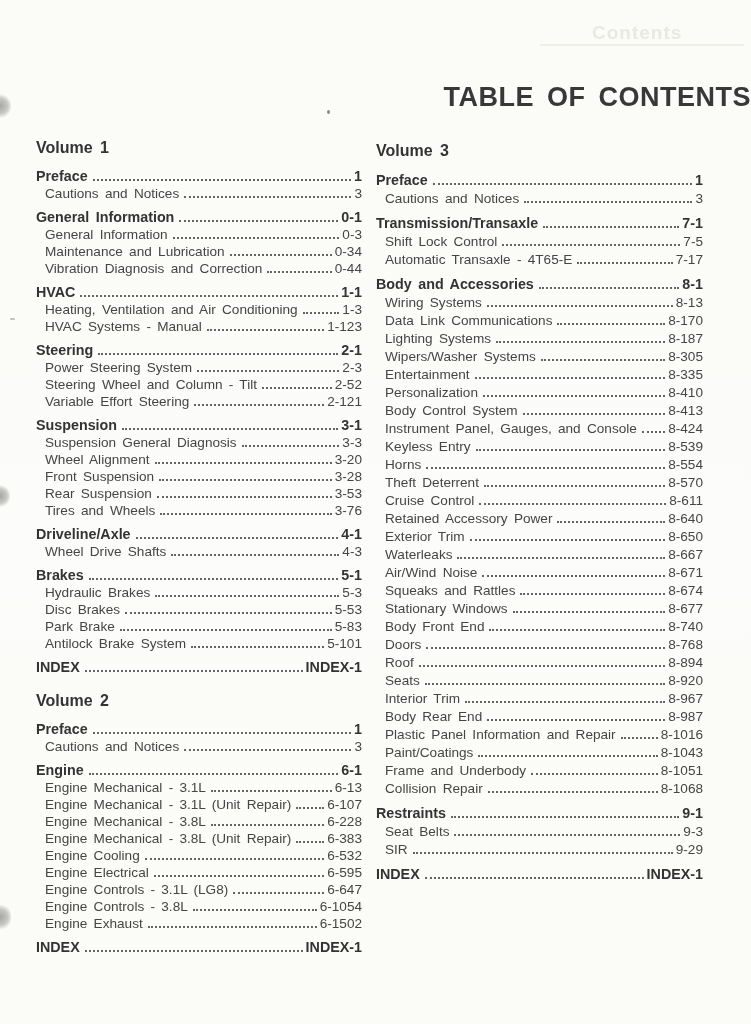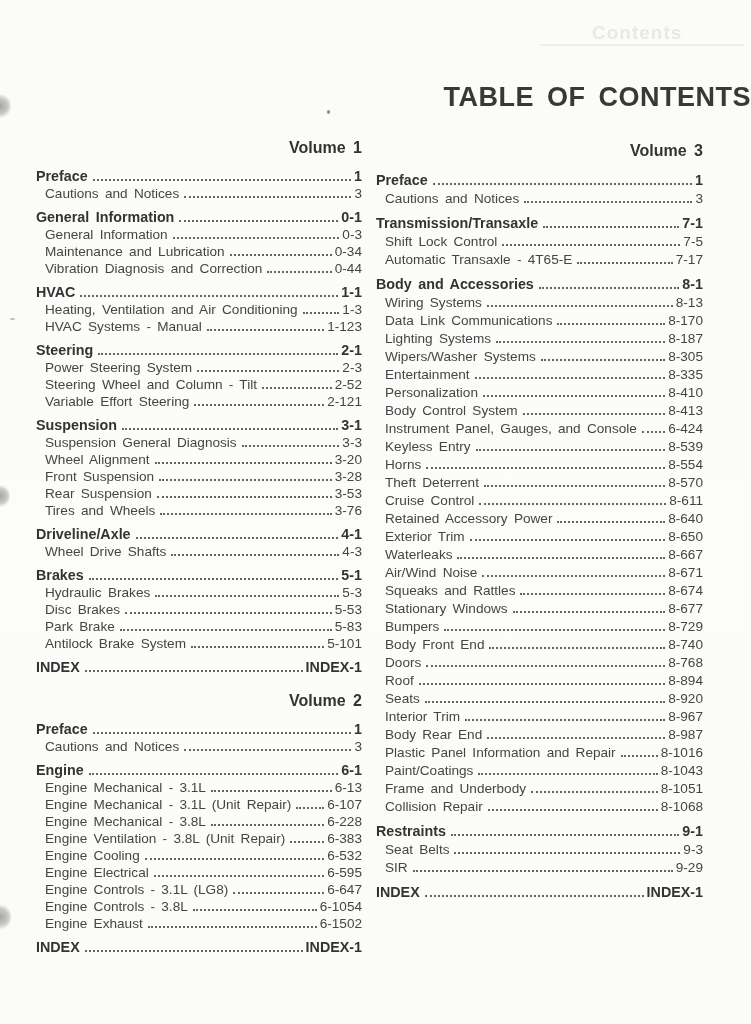--- a/index.html
+++ b/index.html
@@ -13,21 +13,21 @@
   .title{
     position:absolute;top:82px;left:0;width:100%;
     margin:0;text-align:right;
     font-size:27px;font-weight:bold;color:#383838;
     letter-spacing:0.5px;word-spacing:5px;
   }
   .col{position:absolute;}
   .col-left{left:36px;top:139px;width:326px;}
   .col-right{left:376px;top:142px;width:327px;}
   .vol-title{
-    margin:0 0 10px 0;text-align:right;
+    margin:0 0 10px 0;text-align:left;
     font-size:16px;font-weight:bold;color:#333;word-spacing:3px;
   }
   .volume + .volume{margin-top:17px;}
   .group{margin-bottom:7px;}
   .row{
     display:flex;align-items:flex-end;
     height:17px;font-size:13.6px;color:#454545;
     word-spacing:2.5px;
   }
   .col-right .row{height:18px;}
@@ -264,21 +264,21 @@
             <span class="lbl">Engine Mechanical - 3.1L (Unit Repair)</span>
             <span class="leader"></span>
             <span class="pg">6-107</span>
           </div>
           <div class="row sub">
             <span class="lbl">Engine Mechanical - 3.8L</span>
             <span class="leader"></span>
             <span class="pg">6-228</span>
           </div>
           <div class="row sub">
-            <span class="lbl">Engine Ventilation - 3.8L (Unit Repair)</span>
+            <span class="lbl">Engine Mechanical - 3.8L (Unit Repair)</span>
             <span class="leader"></span>
             <span class="pg">6-383</span>
           </div>
           <div class="row sub">
             <span class="lbl">Engine Cooling</span>
             <span class="leader"></span>
             <span class="pg">6-532</span>
           </div>
           <div class="row sub">
             <span class="lbl">Engine Electrical</span>
@@ -379,21 +379,21 @@
             <span class="pg">8-410</span>
           </div>
           <div class="row sub">
             <span class="lbl">Body Control System</span>
             <span class="leader"></span>
             <span class="pg">8-413</span>
           </div>
           <div class="row sub">
             <span class="lbl">Instrument Panel, Gauges, and Console</span>
             <span class="leader"></span>
-            <span class="pg">6-424</span>
+            <span class="pg">8-424</span>
           </div>
           <div class="row sub">
             <span class="lbl">Keyless Entry</span>
             <span class="leader"></span>
             <span class="pg">8-539</span>
           </div>
           <div class="row sub">
             <span class="lbl">Horns</span>
             <span class="leader"></span>
             <span class="pg">8-554</span>
@@ -430,25 +430,20 @@
           </div>
           <div class="row sub">
             <span class="lbl">Squeaks and Rattles</span>
             <span class="leader"></span>
             <span class="pg">8-674</span>
           </div>
           <div class="row sub">
             <span class="lbl">Stationary Windows</span>
             <span class="leader"></span>
             <span class="pg">8-677</span>
-          </div>
-          <div class="row sub">
-            <span class="lbl">Bumpers</span>
-            <span class="leader"></span>
-            <span class="pg">8-729</span>
           </div>
           <div class="row sub">
             <span class="lbl">Body Front End</span>
             <span class="leader"></span>
             <span class="pg">8-740</span>
           </div>
           <div class="row sub">
             <span class="lbl">Doors</span>
             <span class="leader"></span>
             <span class="pg">8-768</span>

